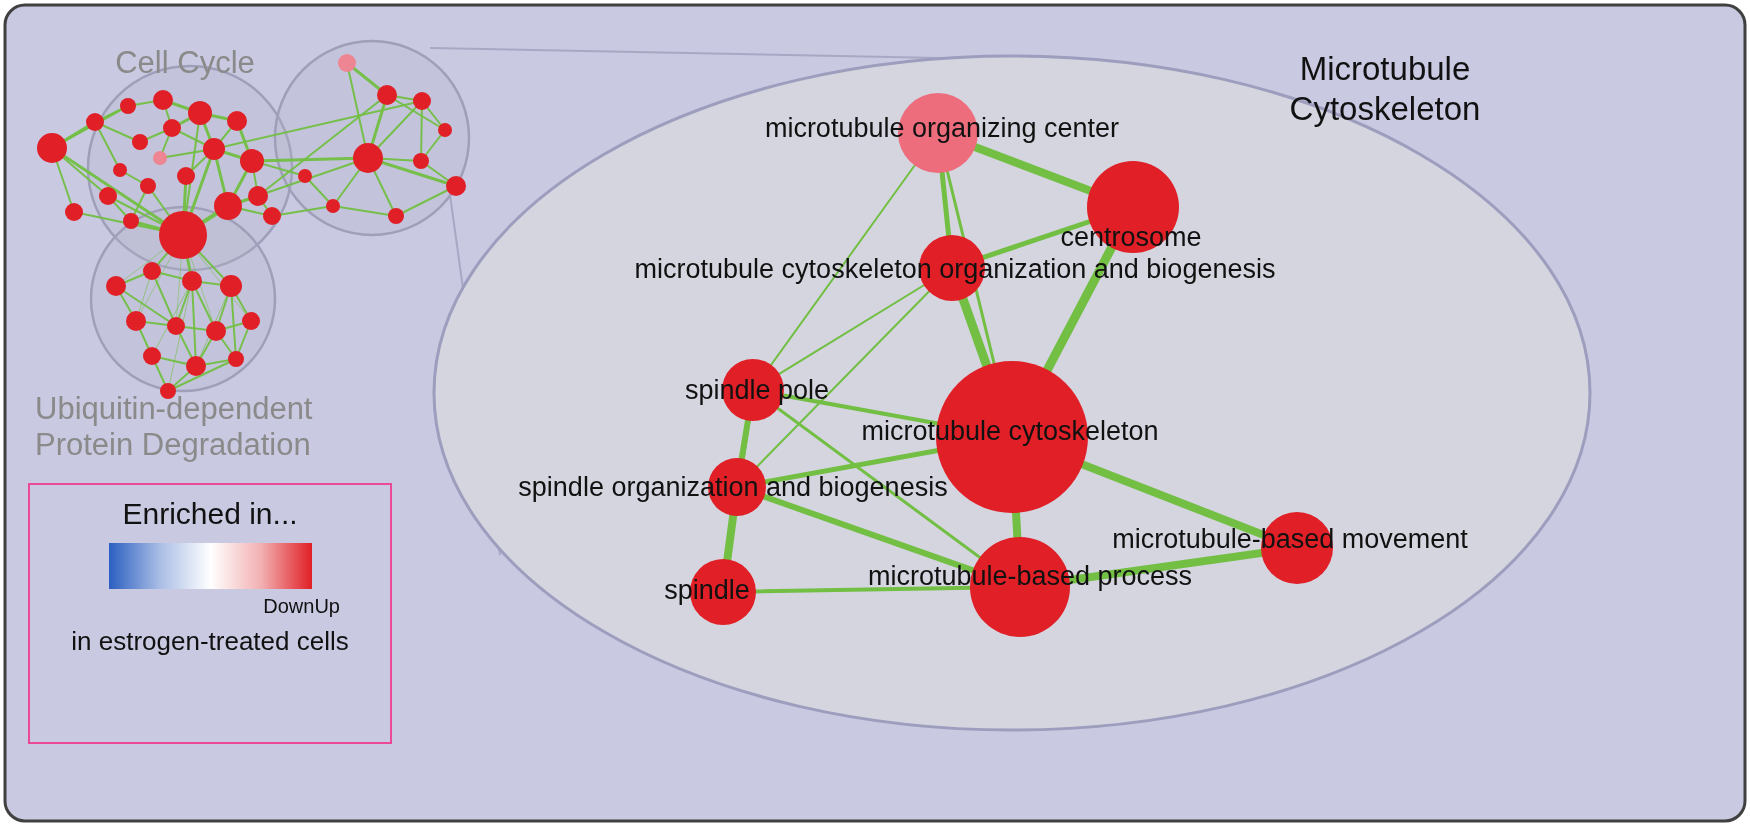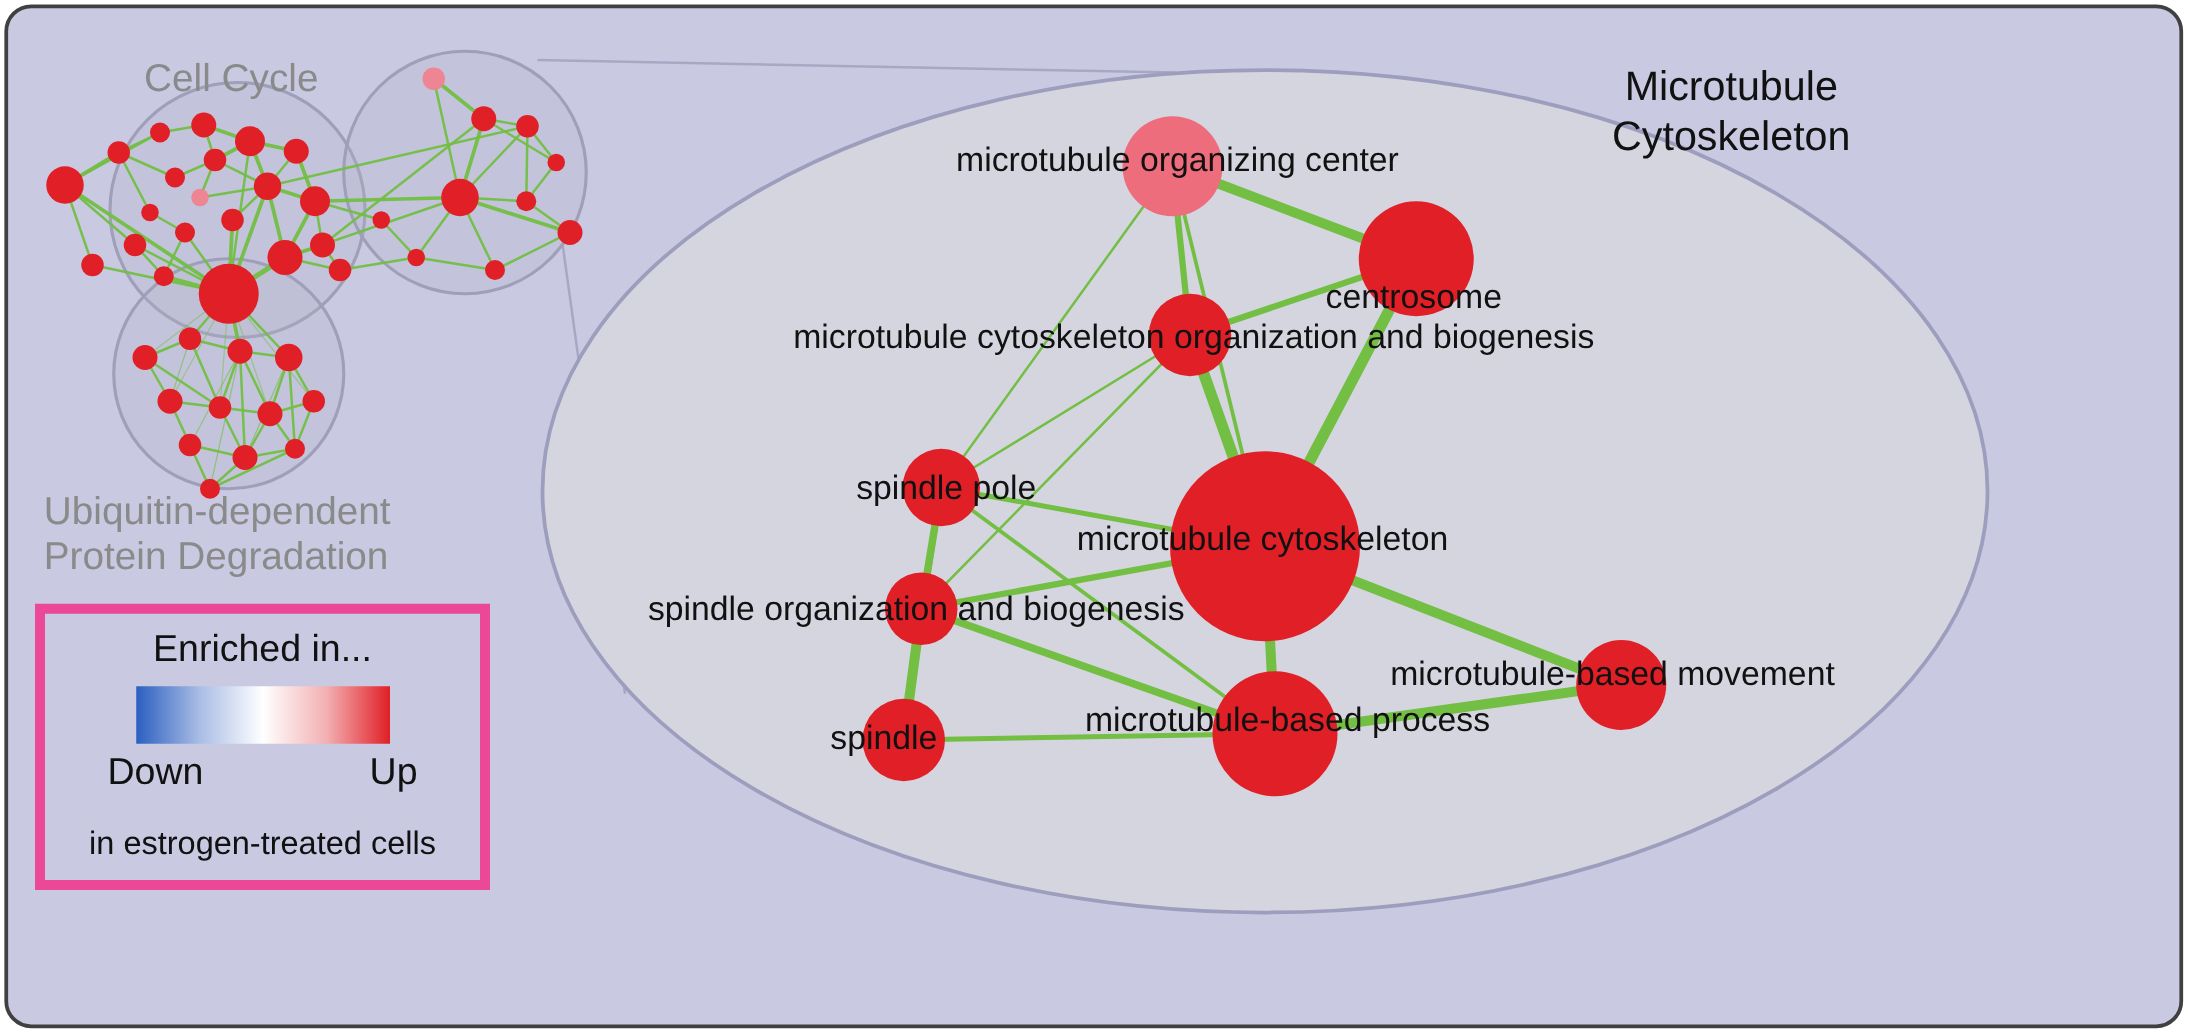--- a/index.html
+++ b/index.html
@@ -4,28 +4,28 @@
 <style>
   html,body{margin:0;padding:0;background:#ffffff;}
   body{font-family:"Liberation Sans","DejaVu Sans",sans-serif;}
   .stage{position:relative;width:1750px;height:826px;}
   svg{position:absolute;left:0;top:0;}
   .cluster-circle{fill:rgba(178,178,198,0.25);stroke:#9f9fba;stroke-width:2.5;}
   .zoom-label{font-size:27px;fill:#111;text-anchor:middle;dominant-baseline:middle;}
   .gray-label{fill:#8a8a8a;font-size:31px;}
   .black-label{fill:#111;font-size:33px;text-anchor:middle;}
   .legend-box{
-    position:absolute;left:28px;top:483px;width:364px;height:229px;
-    border:8px solid #ec4899;box-sizing:border-box;text-align:center;
+    position:absolute;left:28px;top:483px;width:364px;height:261px;
+    border:2px solid #ec4899;box-sizing:border-box;text-align:center;
     color:#111;
   }
   .legend-title{font-size:30px;margin-top:12px;}
   .legend-bar{width:203px;height:46px;margin:12px auto 0 auto;}
-  .legend-row{display:flex;justify-content:space-between;margin:6px 50px 0 50px;font-size:30px;}
-  .legend-sub{font-size:26px;line-height:1.32;margin-top:22px;}
+  .legend-row{display:flex;justify-content:flex-end;margin:6px 50px 0 50px;font-size:20px;}
+  .legend-sub{font-size:26px;line-height:1.32;margin-top:6px;}
 </style>
 </head>
 <body>
 
 <div class="stage">
   <svg id="net-svg" width="1750" height="826" viewBox="0 0 1750 826">
 
     <rect id="bg-rect" x="5" y="5" width="1740" height="816" rx="20" fill="#c9c9e2" stroke="#404040" stroke-width="3"></rect>
 
     <line id="conn-top" x1="430" y1="48" x2="940" y2="58" stroke="#a8a8c4" stroke-width="2"></line>

